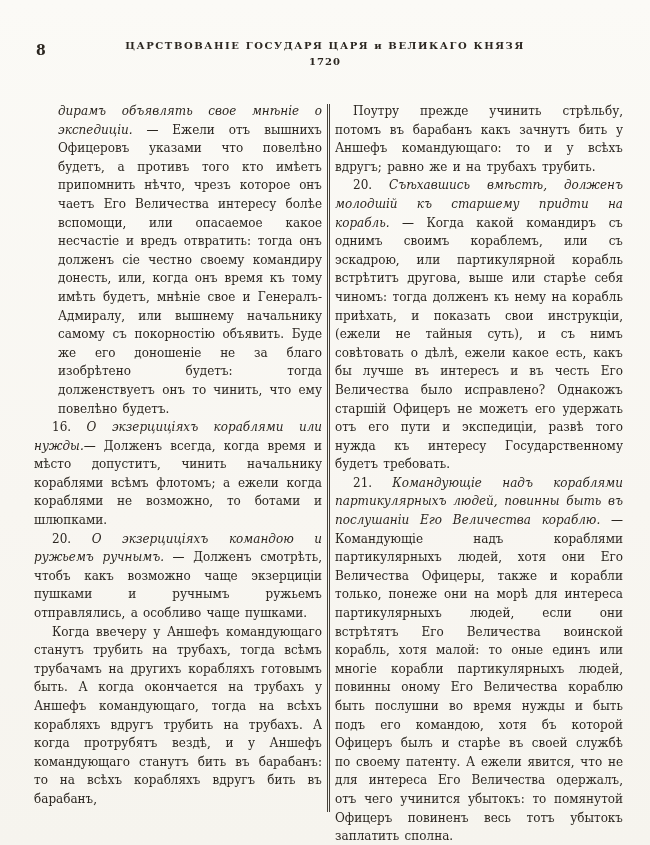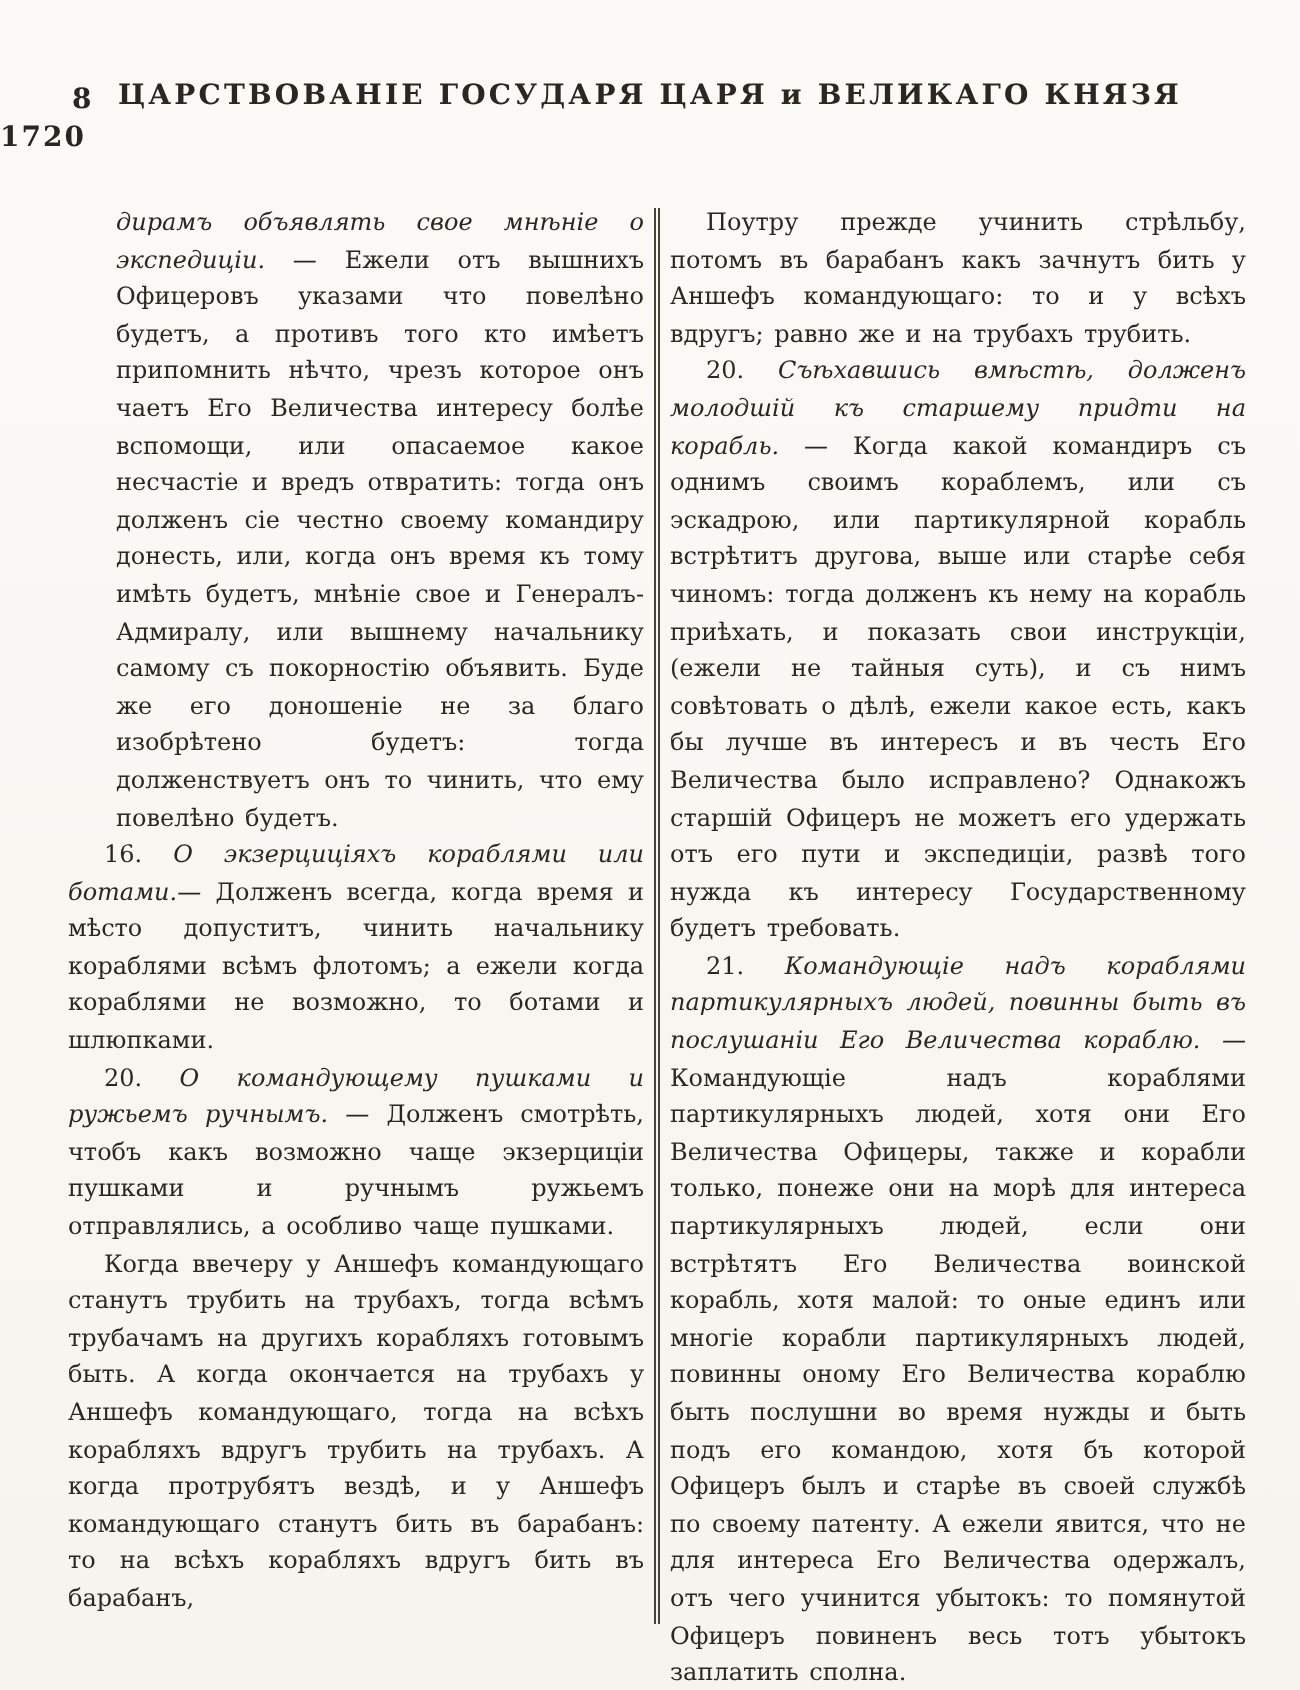--- a/index.html
+++ b/index.html
@@ -30,29 +30,29 @@
   .page-number {
     position: absolute;
     left: 36px;
     top: 42px;
     font-weight: bold;
     font-size: 14px;
   }
   .running-title {
     margin: 0;
     text-align: center;
-    font-size: 14px;
+    font-size: 10px;
     font-weight: bold;
     letter-spacing: 1.6px;
     white-space: nowrap;
   }
   .year {
-    text-align: left;
+    text-align: center;
     font-weight: bold;
-    font-size: 14px;
+    font-size: 10px;
     letter-spacing: 1px;
     margin-top: 5px;
   }
   .columns {
     display: flex;
     align-items: flex-start;
     padding: 10px 26px 0 34px;
   }
   .column {
     width: 288px;
@@ -94,22 +94,22 @@
   <header class="page-header">
     <span class="page-number">8</span>
     <h1 class="running-title">ЦАРСТВОВАНІЕ ГОСУДАРЯ ЦАРЯ и ВЕЛИКАГО КНЯЗЯ</h1>
     <div class="year">1720</div>
   </header>
 
   <div class="columns">
 
     <section class="column">
       <p class="no-indent"><span class="num"></span><span class="lead">дирамъ объявлять свое мнѣніе о экспедиціи. — </span><span class="body-text">Ежели отъ вышнихъ Офицеровъ указами что повелѣно будетъ, а противъ того кто имѣетъ припомнить нѣчто, чрезъ которое онъ чаетъ Его Величества интересу болѣе вспомощи, или опасаемое какое несчастіе и вредъ отвратить: тогда онъ долженъ сіе честно своему командиру донесть, или, когда онъ время къ тому имѣть будетъ, мнѣніе свое и Генералъ-Адмиралу, или вышнему начальнику самому съ покорностію объявить. Буде же его доношеніе не за благо изобрѣтено будетъ: тогда долженствуетъ онъ то чинить, что ему повелѣно будетъ.</span></p>
-      <p><span class="num">16.</span><span class="lead"> О экзерциціяхъ кораблями или ботами.— </span><span class="body-text">Долженъ всегда, когда время и мѣсто допуститъ, чинить начальнику кораблями всѣмъ флотомъ; а ежели когда кораблями не возможно, то ботами и шлюпками.</span></p>
-      <p><span class="num">20.</span><span class="lead"> О командующему пушками и ружьемъ ручнымъ. — </span><span class="body-text">Долженъ смотрѣть, чтобъ какъ возможно чаще экзерциціи пушками и ручнымъ ружьемъ отправлялись, а особливо чаще пушками.</span></p>
+      <p><span class="num">16.</span><span class="lead"> О экзерциціяхъ кораблями или нужды.— </span><span class="body-text">Долженъ всегда, когда время и мѣсто допуститъ, чинить начальнику кораблями всѣмъ флотомъ; а ежели когда кораблями не возможно, то ботами и шлюпками.</span></p>
+      <p><span class="num">20.</span><span class="lead"> О экзерциціяхъ командою и ружьемъ ручнымъ. — </span><span class="body-text">Долженъ смотрѣть, чтобъ какъ возможно чаще экзерциціи пушками и ручнымъ ружьемъ отправлялись, а особливо чаще пушками.</span></p>
       <p><span class="num"></span><span class="lead"></span><span class="body-text">Когда ввечеру у Аншефъ командующаго станутъ трубить на трубахъ, тогда всѣмъ трубачамъ на другихъ корабляхъ готовымъ быть. А когда окончается на трубахъ у Аншефъ командующаго, тогда на всѣхъ корабляхъ вдругъ трубить на трубахъ. А когда протрубятъ вездѣ, и у Аншефъ командующаго станутъ бить въ барабанъ: то на всѣхъ корабляхъ вдругъ бить въ барабанъ,</span></p>
     </section>
 
     <div class="divider"></div>
 
     <section class="column">
       <p><span class="num"></span><span class="lead"></span><span class="body-text">Поутру прежде учинить стрѣльбу, потомъ въ барабанъ какъ зачнутъ бить у Аншефъ командующаго: то и у всѣхъ вдругъ; равно же и на трубахъ трубить.</span></p>
       <p><span class="num">20.</span><span class="lead"> Съѣхавшись вмѣстѣ, долженъ молодшій къ старшему придти на корабль. — </span><span class="body-text">Когда какой командиръ съ однимъ своимъ кораблемъ, или съ эскадрою, или партикулярной корабль встрѣтитъ другова, выше или старѣе себя чиномъ: тогда долженъ къ нему на корабль приѣхать, и показать свои инструкціи, (ежели не тайныя суть), и съ нимъ совѣтовать о дѣлѣ, ежели какое есть, какъ бы лучше въ интересъ и въ честь Его Величества было исправлено? Однакожъ старшій Офицеръ не можетъ его удержать отъ его пути и экспедиціи, развѣ того нужда къ интересу Государственному будетъ требовать.</span></p>
       <p><span class="num">21.</span><span class="lead"> Командующіе надъ кораблями партикулярныхъ людей, повинны быть въ послушаніи Его Величества кораблю. — </span><span class="body-text">Командующіе надъ кораблями партикулярныхъ людей, хотя они Его Величества Офицеры, также и корабли только, понеже они на морѣ для интереса партикулярныхъ людей, если они встрѣтятъ Его Величества воинской корабль, хотя малой: то оные единъ или многіе корабли партикулярныхъ людей, повинны оному Его Величества кораблю быть послушни во время нужды и быть подъ его командою, хотя бъ которой Офицеръ былъ и старѣе въ своей службѣ по своему патенту. А ежели явится, что не для интереса Его Величества одержалъ, отъ чего учинится убытокъ: то помянутой Офицеръ повиненъ весь тотъ убытокъ заплатить сполна.</span></p>
 

